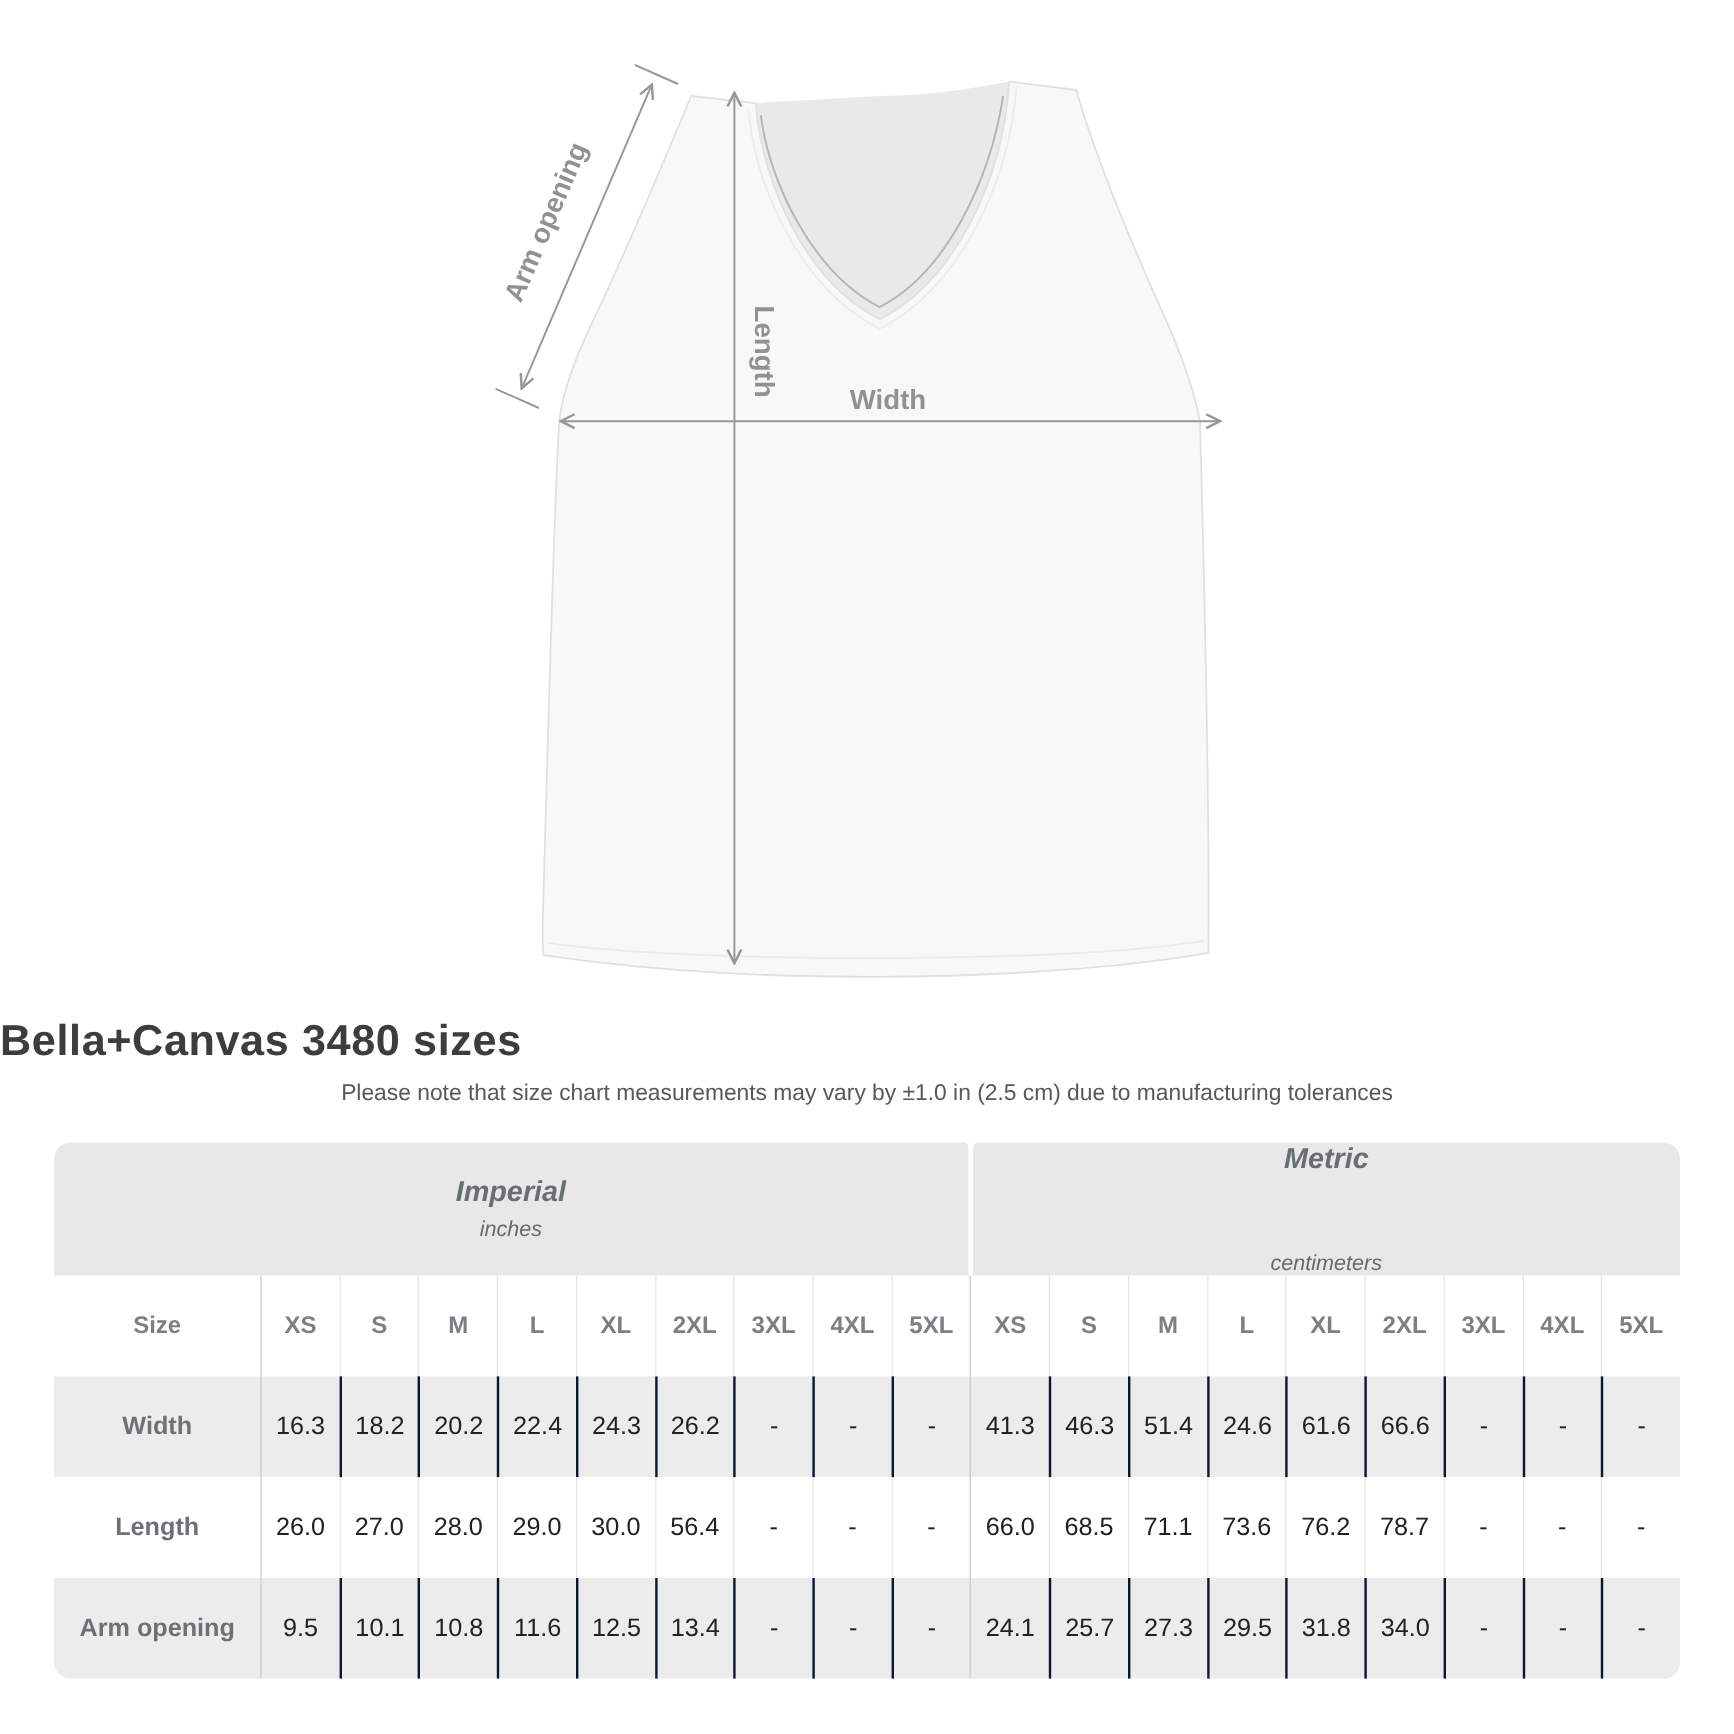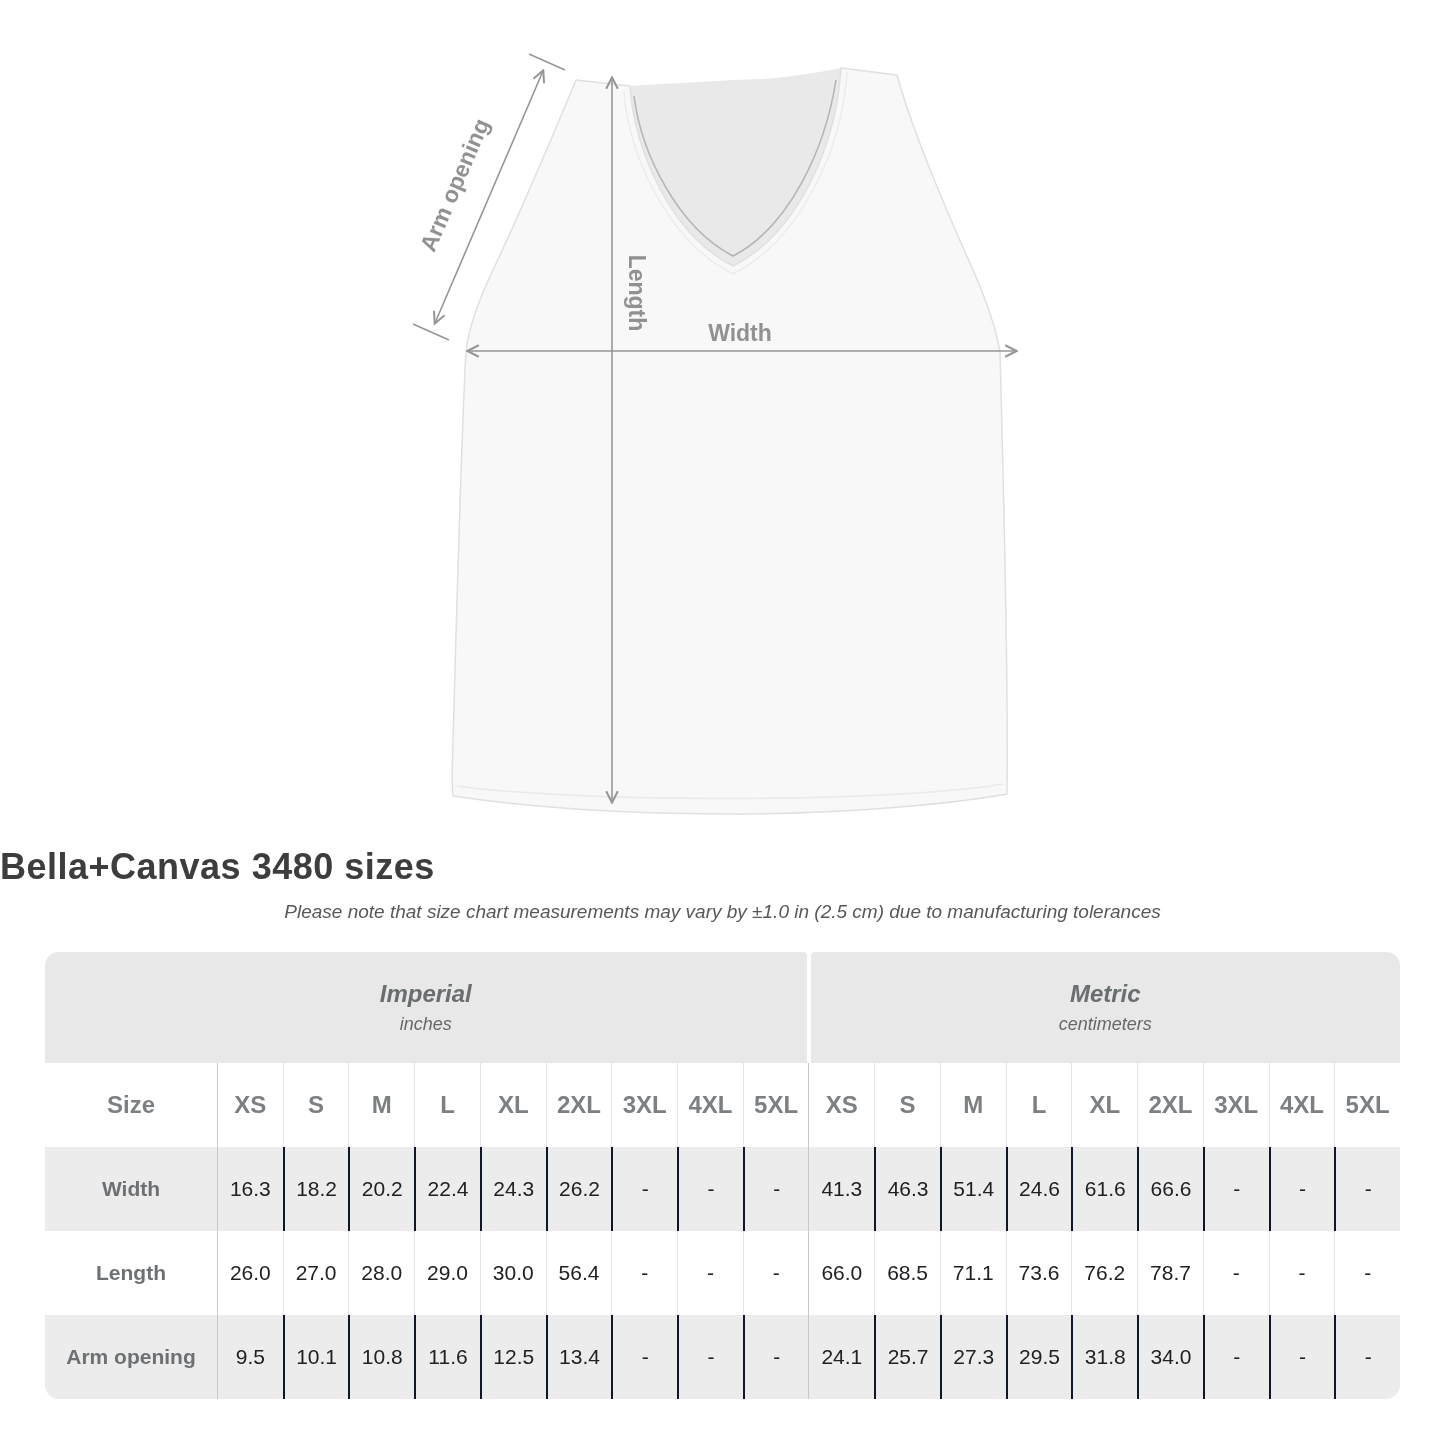--- a/index.html
+++ b/index.html
@@ -7,41 +7,41 @@
   #page{position:absolute;inset:0;}
 
   
   #diagram{position:absolute;left:0;top:0;width:1445px;height:835px;}
   svg text{font-family:"Liberation Sans",sans-serif;}
 
   
   .title{position:absolute;left:0;top:846px;width:1445px;
          font-size:36px;font-weight:bold;color:#3d3d3d;letter-spacing:0.5px;}
   .note{position:absolute;left:0;top:901px;width:1445px;text-align:center;
-        font-size:19px;font-style:italic;color:#58585a;}
+        font-size:19px;color:#58585a;}
 
   
   #table-wrap{position:absolute;left:45px;top:952px;width:1355px;}
   .tabs{display:grid;grid-template-columns:172px repeat(18,1fr);height:111px;}
   .tab{background:#e8e8e8;display:flex;flex-direction:column;align-items:center;justify-content:center;gap:6px;}
   .tab-imperial{grid-column:1/11;border-radius:14px 4px 0 0;margin-right:2px;}
-  .tab-metric{grid-column:11/20;border-radius:4px 14px 0 0;margin-left:2px;}
+  .tab-metric{grid-column:11/20;border-radius:4px 14px 0 0;margin-left:2px;justify-content:space-between;}
   .tab-name{font-size:24px;font-weight:bold;font-style:italic;color:#696e70;}
   .tab-sub{font-size:18px;font-style:italic;color:#66696b;}
 
   .tbody{border-radius:0 0 14px 14px;overflow:hidden;}
   .trow{display:grid;grid-template-columns:172px repeat(18,1fr);height:84px;}
   .trow.white{background:#ffffff;}
   .trow.gray{background:#ececec;}
   .cell{display:flex;align-items:center;justify-content:center;font-size:21px;color:#202124;}
   .trow.white .cell{border-left:1px solid #e4e4e4;}
   .trow.gray  .cell{border-left:2px solid #0f172a;}
   .cell.label-col{border-left:none !important;font-weight:bold;color:#6d7174;}
   .cell.sep-strong{border-left:1px solid #c9c9c9 !important;}
-  .cell.head-cell{font-weight:bold;color:#7c8083;font-size:24px;}
+  .cell.head-cell{font-weight:bold;color:#7c8083;font-size:20px;}
 </style>
 </head>
 <body>
 
 <div id="page">
 
   <svg id="diagram" viewBox="0 0 1445 835" width="1445" height="835">
     <defs>
       <marker id="ah" viewBox="0 0 10 10" refX="8.5" refY="5" markerWidth="9" markerHeight="9" orient="auto-start-reverse">
         <path d="M1,1 L9,5 L1,9" fill="none" stroke="#969696" stroke-width="1.4"></path>

